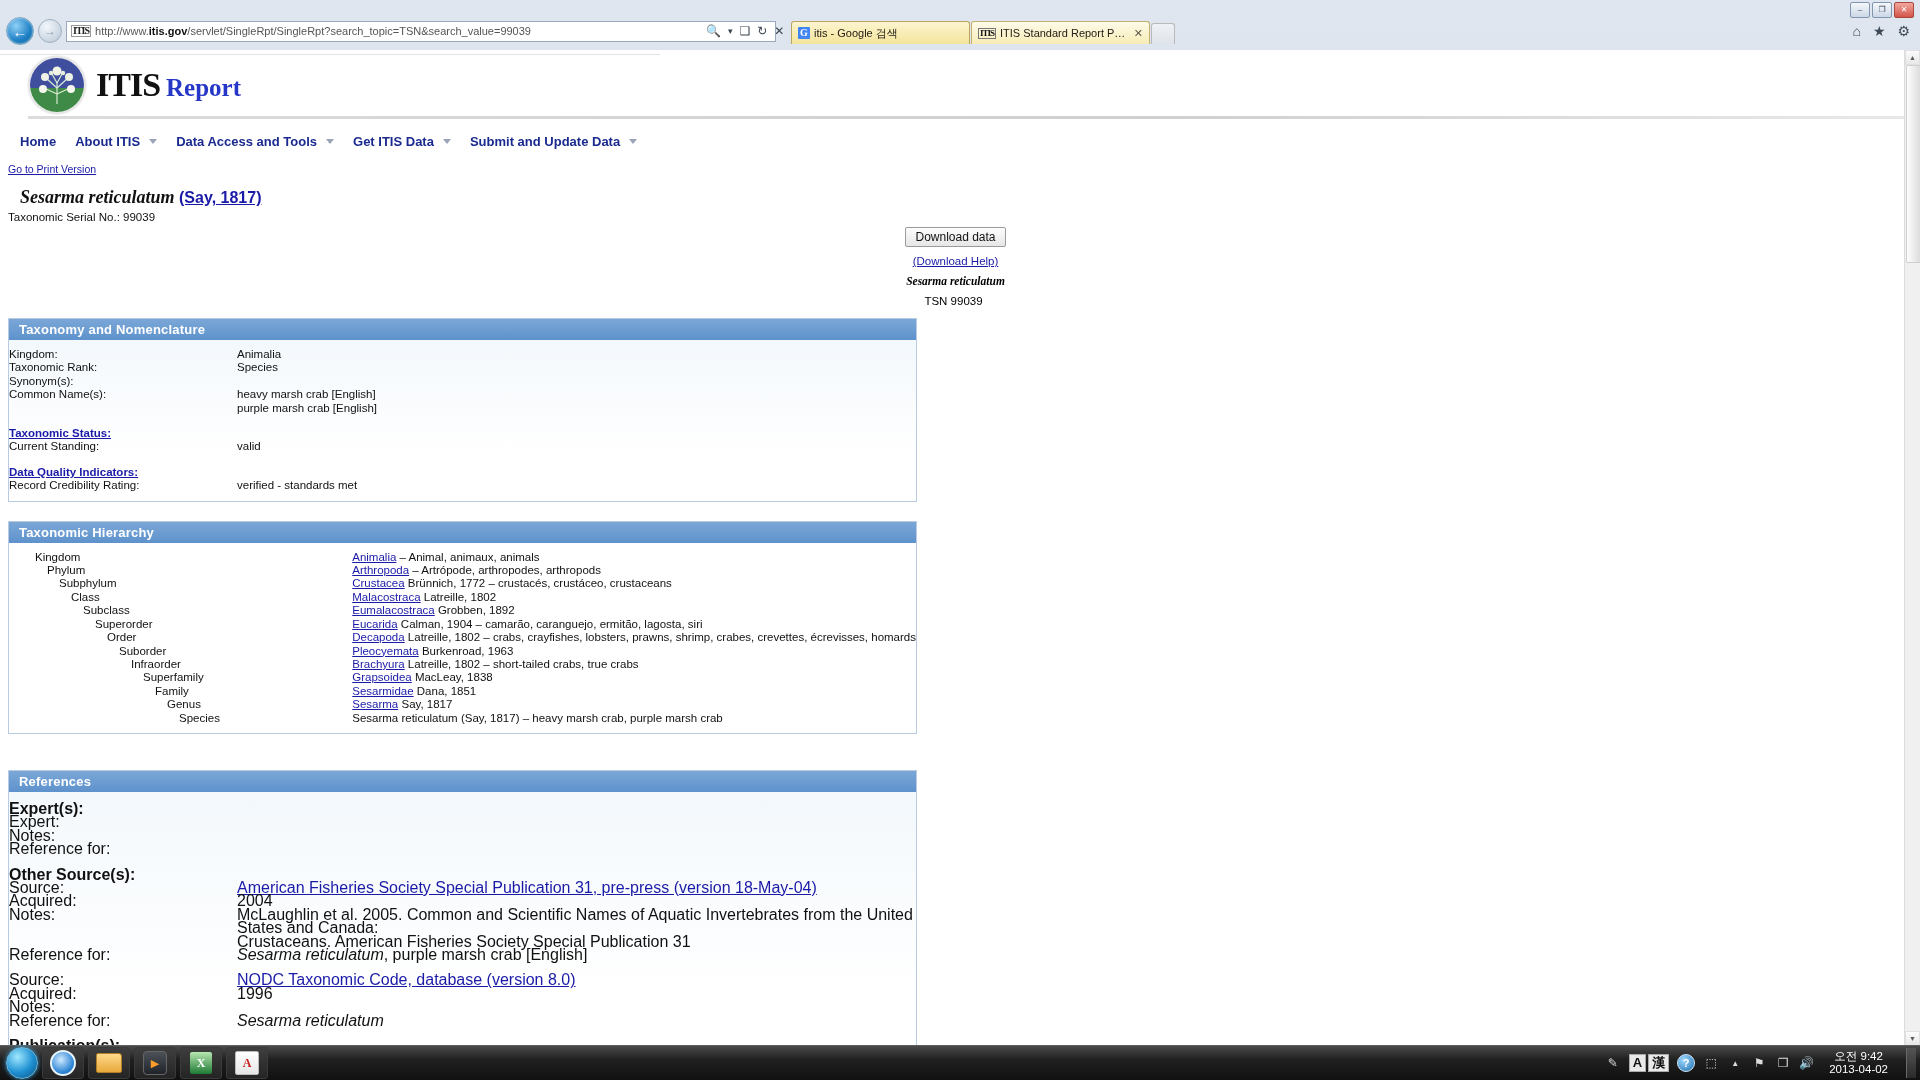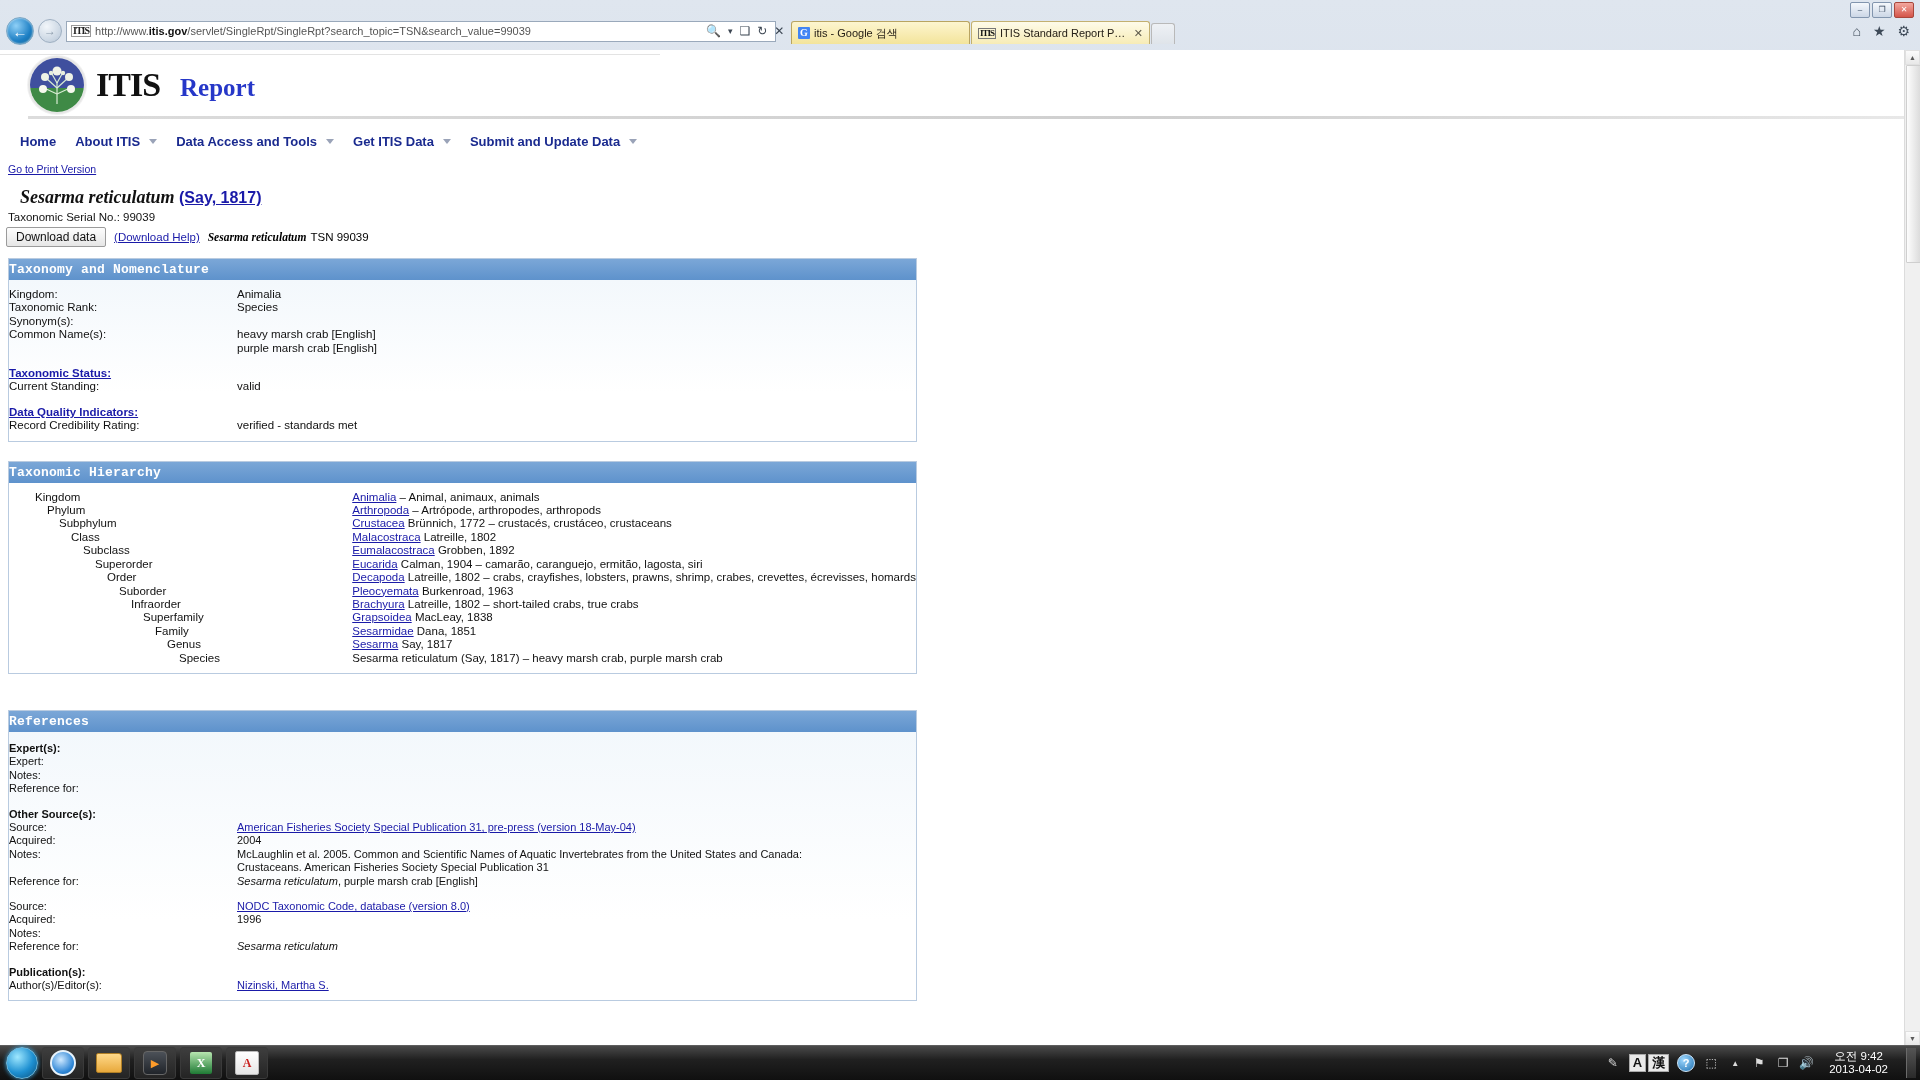--- a/index.html
+++ b/index.html
@@ -66,69 +66,69 @@
   
   .site-header{position:relative;height:72px;}
   .logo-wrap{position:absolute;left:28px;top:6px;display:flex;align-items:center;gap:6px;}
   .logo-circle{width:54px;height:54px;border-radius:50%;background:#fff;border:2px solid #e6e6e6;
      overflow:hidden;position:relative;box-shadow:0 0 0 1px #f2f2f2;}
   .logo-sky{position:absolute;left:0;top:0;width:100%;height:55%;background:#3f4f9e;}
   .logo-ground{position:absolute;left:0;bottom:0;width:100%;height:45%;background:#3f8a46;}
   .itis-word{font-family:"Liberation Serif",serif;font-weight:bold;font-size:34px;color:#111;
      letter-spacing:-1px;line-height:1;}
   .report-word{font-family:"Liberation Serif",serif;font-weight:bold;font-size:25px;color:#2637c8;
-     line-height:1;margin-left:20px;}
+     line-height:1;margin-left:6px;}
   .header-rule{position:absolute;left:28px;right:0;top:66px;height:3px;
      background:linear-gradient(90deg,#dcdcdc,#cfcfcf 60%,#e8e8e8);}
   .header-rule2{position:absolute;left:0;right:0;top:4px;height:1px;background:#e3e3e3;width:660px;}
 
   
   .mainnav{display:flex;align-items:center;gap:0;padding:12px 0 8px 18px;font-size:13px;}
   .navitem{display:flex;align-items:center;gap:9px;padding:0 19px 0 0;color:#1a2a8f;font-weight:bold;cursor:pointer;justify-content:center;}
   .navitem:first-child{padding-left:2px;}
   .caret{width:0;height:0;border-left:4px solid transparent;border-right:4px solid transparent;
      border-top:5px solid #9aa3b8;display:inline-block;}
 
   .printlink{font-size:10.5px;color:#1a1aa8;text-decoration:underline;padding:6px 0 0 8px;display:inline-block;}
 
   .sciname{padding:10px 0 0 20px;font-size:18px;font-style:italic;font-weight:bold;color:#111;
      font-family:"Liberation Serif",serif;}
   .sciname .auth{color:#1a1aa8;font-style:normal;text-decoration:underline;font-family:"Liberation Sans",sans-serif;font-size:16px;}
   .tsnline{padding:3px 0 0 8px;font-size:11.5px;color:#111;}
-  .dlrow{display:flex;align-items:center;gap:8px;padding:4px 0 0 6px;font-size:11.5px;}
+  .dlrow{display:flex;align-items:center;gap:8px;padding:4px 0 0 6px;font-size:11.5px;flex-direction:column;}
   .dlbtn{font-size:12px;padding:2px 9px;border:1px solid #9b9b9b;border-radius:2px;
      background:linear-gradient(#fdfdfd,#e6e6e6);color:#111;font-family:"Liberation Sans",sans-serif;}
   .dlhelp{color:#1a1aa8;text-decoration:underline;}
   .dl-sci{font-style:italic;font-weight:bold;font-family:"Liberation Serif",serif;}
 
   
   .panel{margin:11px 0 0 8px;width:907px;border:1px solid #b9cbe0;background:#fff;}
   .panel-head{height:21px;background:linear-gradient(#7ba7d7,#5e92cc);
-     color:#fff;font-weight:bold;font-size:13px;display:flex;align-items:center;
-     font-family:Liberation Mono, monospace;letter-spacing:.2px;}
+     color:#fff;font-weight:bold;font-size:13px;display:flex;align-items:center;padding-left:10px;
+     font-family:Liberation Sans, sans-serif;letter-spacing:.2px;}
   .panel-body{padding:8px 0 8px 0;background:#fff;}
   .panel-body.tinted{background:linear-gradient(#f3f8fc,#ffffff 70%);}
 
   table.kv{border-collapse:collapse;font-size:11.5px;color:#111;width:100%;}
   table.kv td{vertical-align:top;padding:0;line-height:13.4px;}
   td.k{width:228px;padding-left:22px;white-space:nowrap;}
   td.v{padding-left:0;}
   .sec-link{color:#1a1aa8;text-decoration:underline;font-weight:bold;}
   .spacer-row td{height:12px;}
 
   
   table.hier{border-collapse:collapse;font-size:11.5px;color:#111;width:100%;}
   table.hier td{padding:0;line-height:13.4px;vertical-align:top;}
   td.rank{width:240px;white-space:nowrap;}
   td.taxa{white-space:nowrap;}
   a.tx{color:#1a1aa8;text-decoration:underline;}
   .hier-last{color:#111;}
 
   
-  table.refs{border-collapse:collapse;font-size:11px;color:#111;width:100%;}
+  table.refs{border-collapse:collapse;font-size:16px;color:#111;width:100%;}
   table.refs td{padding:0;line-height:13.4px;vertical-align:top;}
   td.rk{width:228px;padding-left:22px;white-space:nowrap;}
   td.rk.bold{font-weight:bold;}
   .it{font-style:italic;}
   .reflink{color:#1a1aa8;text-decoration:underline;}
 
   
   .vscroll{position:absolute;right:0;top:50px;width:15px;height:996px;background:#f0f0f0;border-left:1px solid #dcdcdc;}
   .vs-up,.vs-dn{width:15px;height:15px;background:linear-gradient(#fbfbfb,#e8e8e8);
      display:flex;align-items:center;justify-content:center;font-size:7px;color:#5a5a5a;border:1px solid #e0e0e0;box-sizing:border-box;}

